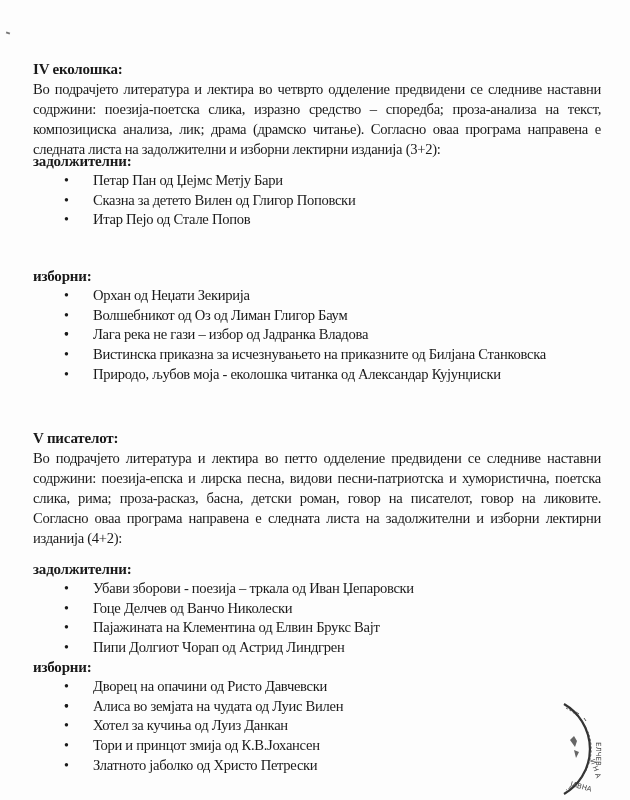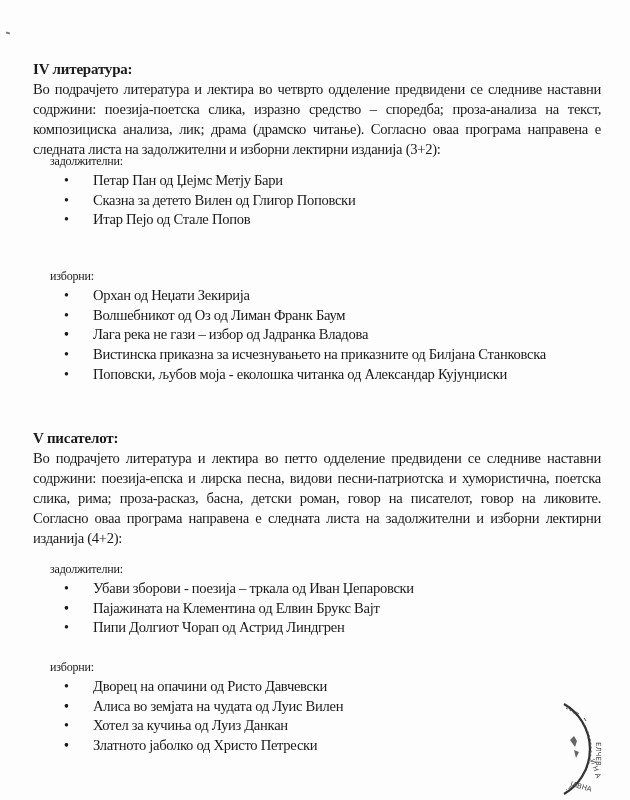--- a/index.html
+++ b/index.html
@@ -2,82 +2,82 @@
 <html><head>
 <meta charset="utf-8">
 <style>
   html, body { margin:0; padding:0; background:#fff; }
   body { width:630px; height:800px; position:relative; overflow:hidden;
          font-family:"Liberation Serif","DejaVu Serif",serif; color:#1a1a1a; }
   .page { position:absolute; left:0; top:0; width:630px; height:800px; background:#fdfdfd; }
   .block { position:absolute; left:33px; width:568px; }
   .heading { font-weight:bold; font-size:15px; line-height:19px; letter-spacing:-0.2px; }
   .para { font-size:14.6px; line-height:20px; text-align:justify; letter-spacing:-0.3px; }
-  .sub { font-weight:normal; font-size:12px; line-height:19px; letter-spacing:-0.2px;margin-left:17px; }
+  .sub { font-weight:bold; font-size:15px; line-height:19px; letter-spacing:-0.2px; }
   ul.lst { list-style:none; margin:0; padding:0; }
   ul.lst li { position:relative; padding-left:60px; font-size:14.6px; line-height:19.7px; letter-spacing:-0.3px; }
   ul.lst li .bullet { position:absolute; left:31px; top:0; font-size:14px; }
   .mark { position:absolute; left:6px; top:32px; width:4px; height:2px; background:#777; transform:rotate(20deg); }
   .stamp { position:absolute; left:556px; top:690px; width:60px; height:108px; }
 </style>
 </head>
 <body>
 
 <div class="page">
   <div class="mark"></div>
 
   <div class="block" style="top:60px;">
-    <div class="heading">IV литература:</div>
+    <div class="heading">IV еколошка:</div>
     <div class="para">Во подрачјето литература и лектира во четврто одделение предвидени се следниве наставни содржини: поезија-поетска слика, изразно средство – споредба; проза-анализа на текст, композициска анализа, лик; драма (драмско читање). Согласно оваа програма направена е следната листа на задолжителни и изборни лектирни изданија (3+2):</div>
   </div>
 
   <div class="block" style="top:152px;">
     <div class="sub">задолжителни:</div>
     <ul class="lst">
       <li><span class="bullet">•</span><span>Петар Пан од Џејмс Метју Бари</span></li>
       <li><span class="bullet">•</span><span>Сказна за детето Вилен од Глигор Поповски</span></li>
       <li><span class="bullet">•</span><span>Итар Пејо од Стале Попов</span></li>
     </ul>
   </div>
 
   <div class="block" style="top:267px;">
     <div class="sub">изборни:</div>
     <ul class="lst">
       <li><span class="bullet">•</span><span>Орхан од Неџати Зекирија</span></li>
-      <li><span class="bullet">•</span><span>Волшебникот од Оз од Лиман Франк Баум</span></li>
+      <li><span class="bullet">•</span><span>Волшебникот од Оз од Лиман Глигор Баум</span></li>
       <li><span class="bullet">•</span></li>
       <li><span class="bullet">•</span><span>Лага река не гази – избор од Јадранка Владова</span></li>
       <li><span class="bullet">•</span><span>Вистинска приказна за исчезнувањето на приказните од Билјана Станковска</span></li>
-      <li><span class="bullet">•</span><span>Поповски, љубов моја - еколошка читанка од Александар Кујунџиски</span></li>
+      <li><span class="bullet">•</span><span>Природо, љубов моја - еколошка читанка од Александар Кујунџиски</span></li>
     </ul>
   </div>
 
   <div class="block" style="top:429px;">
     <div class="heading">V писателот:</div>
     <div class="para">Во подрачјето литература и лектира во петто одделение предвидени се следниве наставни содржини: поезија-епска и лирска песна, видови песни-патриотска и хумористична, поетска слика, рима; проза-расказ, басна, детски роман, говор на писателот, говор на ликовите. Согласно оваа програма направена е следната листа на задолжителни и изборни лектирни изданија (4+2):</div>
   </div>
 
   <div class="block" style="top:560px;">
     <div class="sub">задолжителни:</div>
     <ul class="lst">
       <li><span class="bullet">•</span><span>Убави зборови - поезија – тркала од Иван Џепаровски</span></li>
-      <li><span class="bullet">•</span></li>
+      <li><span class="bullet">•</span><span>Гоце Делчев од Ванчо Николески</span></li>
       <li><span class="bullet">•</span><span>Пајажината на Клементина од Елвин Брукс Вајт</span></li>
       <li><span class="bullet">•</span><span>Пипи Долгиот Чорап од Астрид Линдгрен</span></li>
     </ul>
   </div>
 
   <div class="block" style="top:658px;">
     <div class="sub">изборни:</div>
     <ul class="lst">
       <li><span class="bullet">•</span><span>Дворец на опачини од Ристо Давчевски</span></li>
       <li><span class="bullet">•</span></li>
       <li><span class="bullet">•</span><span>Алиса во земјата на чудата од Луис Вилен</span></li>
       <li><span class="bullet">•</span><span>Хотел за кучиња од Луиз Данкан</span></li>
-      <li><span class="bullet">•</span></li>
+      <li><span class="bullet">•</span><span>Тори и принцот змија од К.В.Јохансен</span></li>
       <li><span class="bullet">•</span><span>Златното јаболко од Христо Петрески</span></li>
     </ul>
   </div>
 
   <svg class="stamp" viewBox="0 0 60 108">
     <path d="M8 14 A52 52 0 0 1 8 104" fill="none" stroke="#333" stroke-width="2.2" transform="translate(0,0)"></path>
     <path d="M10 18 A46 46 0 0 1 10 100" fill="none" stroke="#444" stroke-width="1" stroke-dasharray="2 2"></path>
     <g fill="#444" font-size="7" font-family="DejaVu Sans, sans-serif">
       <text x="40" y="52" transform="rotate(90 40 52)">ЕЛЧЕВ</text>
       <text x="34" y="70" transform="rotate(70 34 70)">И Н А</text>

